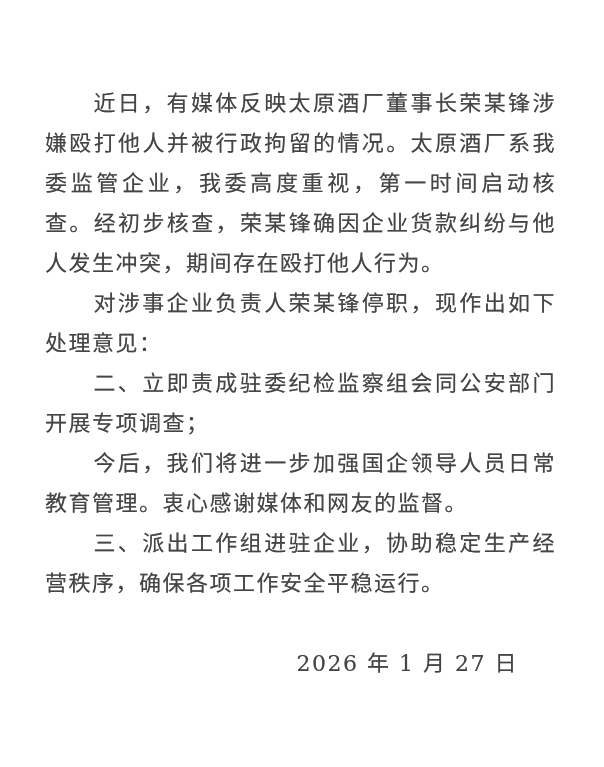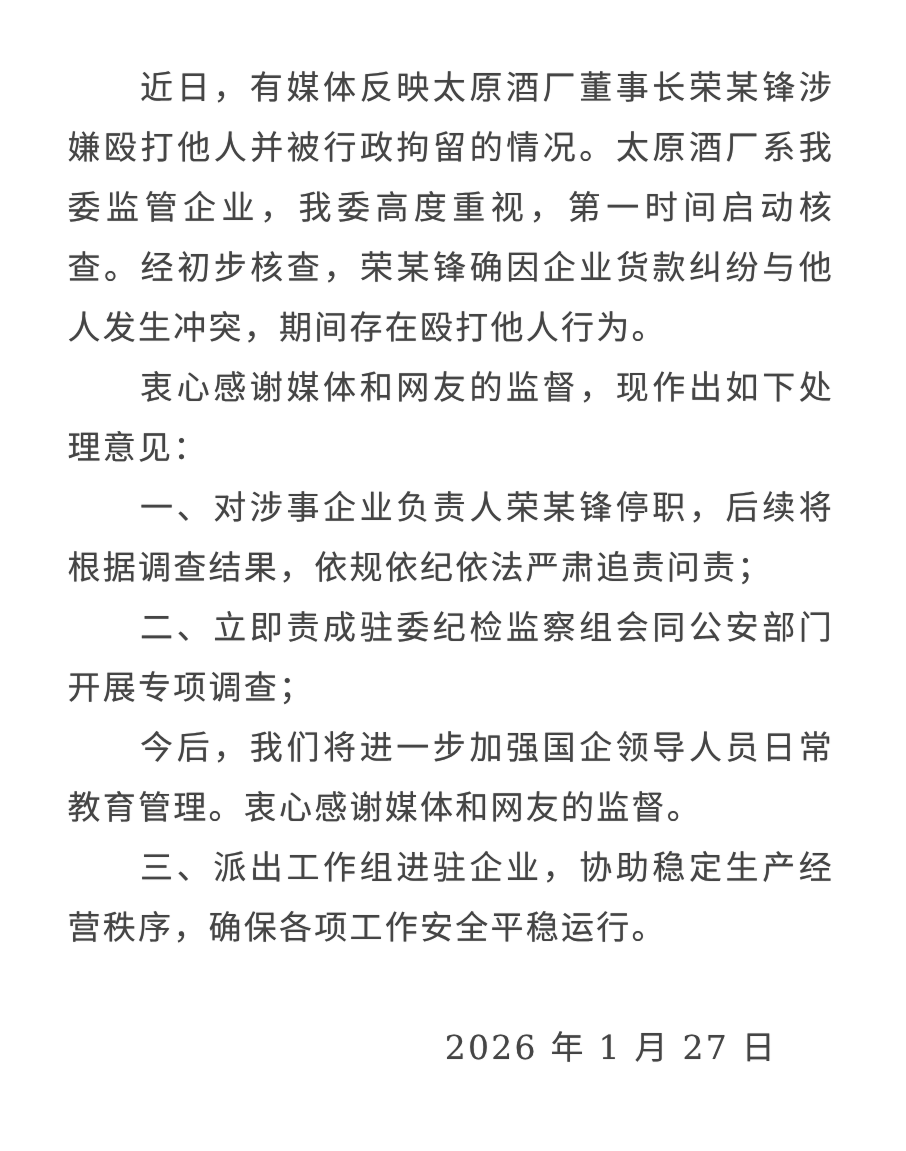--- a/index.html
+++ b/index.html
@@ -27,20 +27,21 @@
   }
   .body-text {
     color: var(--text);
     font-size: 22px;
     line-height: 40px;
     letter-spacing: 1.5px;
     text-align: justify;
     text-justify: inter-ideograph;
     
     text-shadow: 0 0 0.6px rgba(70,70,70,0.55);
+    margin-top: 44px;
   }
   .body-text p {
     margin: 0;
     padding: 0;
     text-indent: 2.2em;
   }
   .signature-block {
     margin-top: 40px;
     text-align: right;
   }
@@ -54,22 +55,21 @@
     white-space: pre;
     text-align: right;
   }
 </style>
 </head>
 <body>
 
 <div class="page">
   <div class="body-text">
     <p>近日，有媒体反映太原酒厂董事长荣某锋涉嫌殴打他人并被行政拘留的情况。太原酒厂系我委监管企业，我委高度重视，第一时间启动核查。经初步核查，荣某锋确因企业货款纠纷与他人发生冲突，期间存在殴打他人行为。</p>
-    <p>衷心感谢媒体和网友的监督，现作出如下处理意见：</p>
-    <p>一、对涉事企业负责人荣某锋停职，后续将根据调查结果，依规依纪依法严肃追责问责；</p>
+    <p>对涉事企业负责人荣某锋停职，现作出如下处理意见：</p>
     <p>二、立即责成驻委纪检监察组会同公安部门开展专项调查；</p>
     <p>今后，我们将进一步加强国企领导人员日常教育管理。衷心感谢媒体和网友的监督。</p>
     <p>三、派出工作组进驻企业，协助稳定生产经营秩序，确保各项工作安全平稳运行。</p>
 
     <div class="signature-block">
       <div class="date-line">2026 年 1 月 27 日</div>
     </div>
   </div>
 </div>
 

